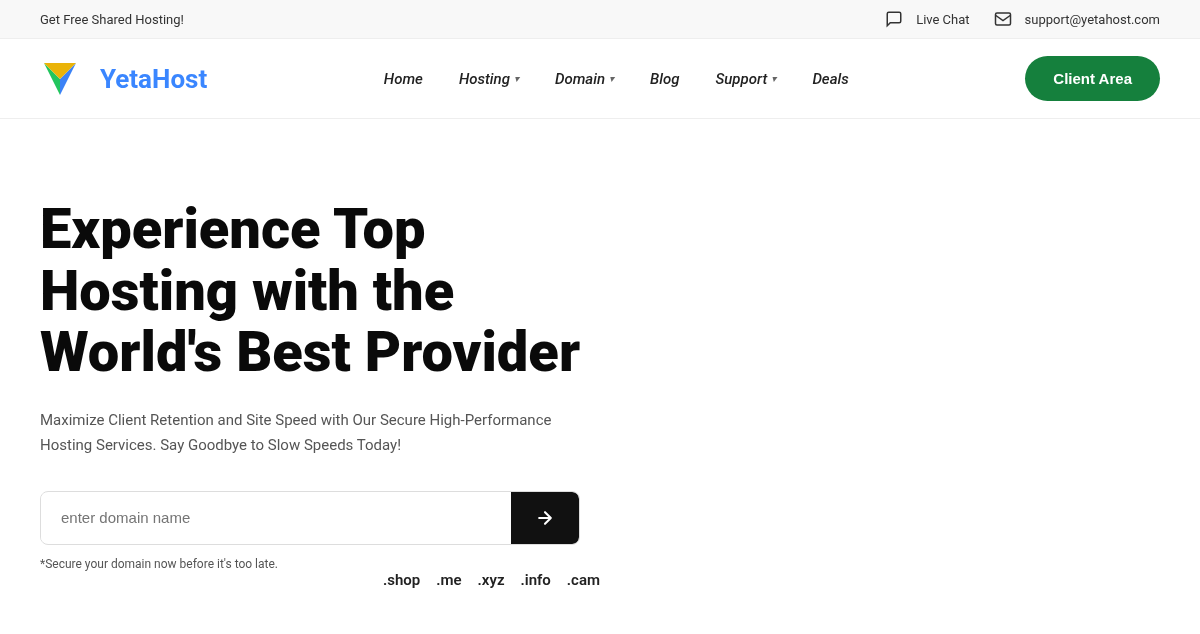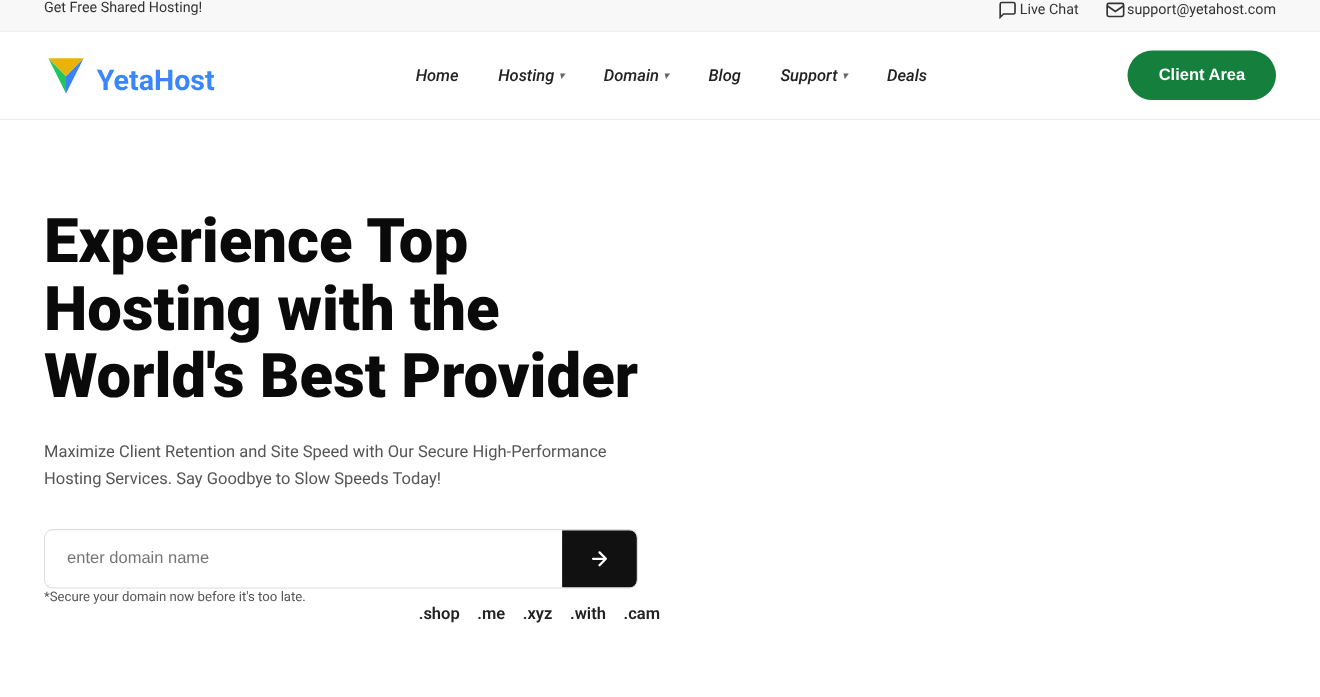--- a/index.html
+++ b/index.html
@@ -15,40 +15,40 @@
       width: 1200px;
       overflow-x: hidden;
     }
 
     
     .top-bar {
       background: #f8f8f8;
       border-bottom: 1px solid #eee;
       display: flex;
       justify-content: space-between;
-      align-items: flex-start;
+      align-items: center;
       padding: 0 40px;
-      height: 29px;
+      height: 39px;
     }
 
     .top-bar-left {
       font-size: 13px;
       color: #333;
     }
 
     .top-bar-right {
       display: flex;
       align-items: center;
       gap: 24px;
     }
 
     .top-bar-right a {
       display: flex;
       align-items: center;
-      gap: 2px;
+      gap: 13px;
       font-size: 13px;
       color: #333;
       text-decoration: none;
       cursor: pointer;
     }
 
     .chat-icon {
       width: 18px;
       height: 18px;
     }
@@ -63,22 +63,22 @@
       display: flex;
       align-items: center;
       justify-content: space-between;
       padding: 0 40px;
       height: 80px;
       border-bottom: 1px solid #eee;
     }
 
     .logo {
       display: flex;
-      align-items: flex-end;
-      gap: 8px;
+      align-items: center;
+      gap: 20px;
       text-decoration: none;
     }
 
     .logo-icon {
       width: 40px;
       height: 40px;
     }
 
     .logo-text {
       font-size: 26px;
@@ -153,20 +153,21 @@
     }
 
     
     .domain-search {
       display: flex;
       align-items: center;
       border: 1.5px solid #ddd;
       border-radius: 8px;
       overflow: hidden;
       max-width: 540px;
+      margin-bottom: 12px;
     }
 
     .domain-input {
       flex: 1;
       padding: 16px 20px;
       font-size: 15px;
       border: none;
       outline: none;
       color: #999;
       background: #fff;
@@ -289,16 +290,16 @@
       </svg>
     </button>
   </div>
 
   <p class="domain-note">*Secure your domain now before it's too late.</p>
 
   <div class="tld-list">
     <span class="tld-badge">.shop</span>
     <span class="tld-badge">.me</span>
     <span class="tld-badge">.xyz</span>
-    <span class="tld-badge">.with</span>
+    <span class="tld-badge">.info</span>
     <span class="tld-badge">.cam</span>
   </div>
 </section>
 
 </body></html>

